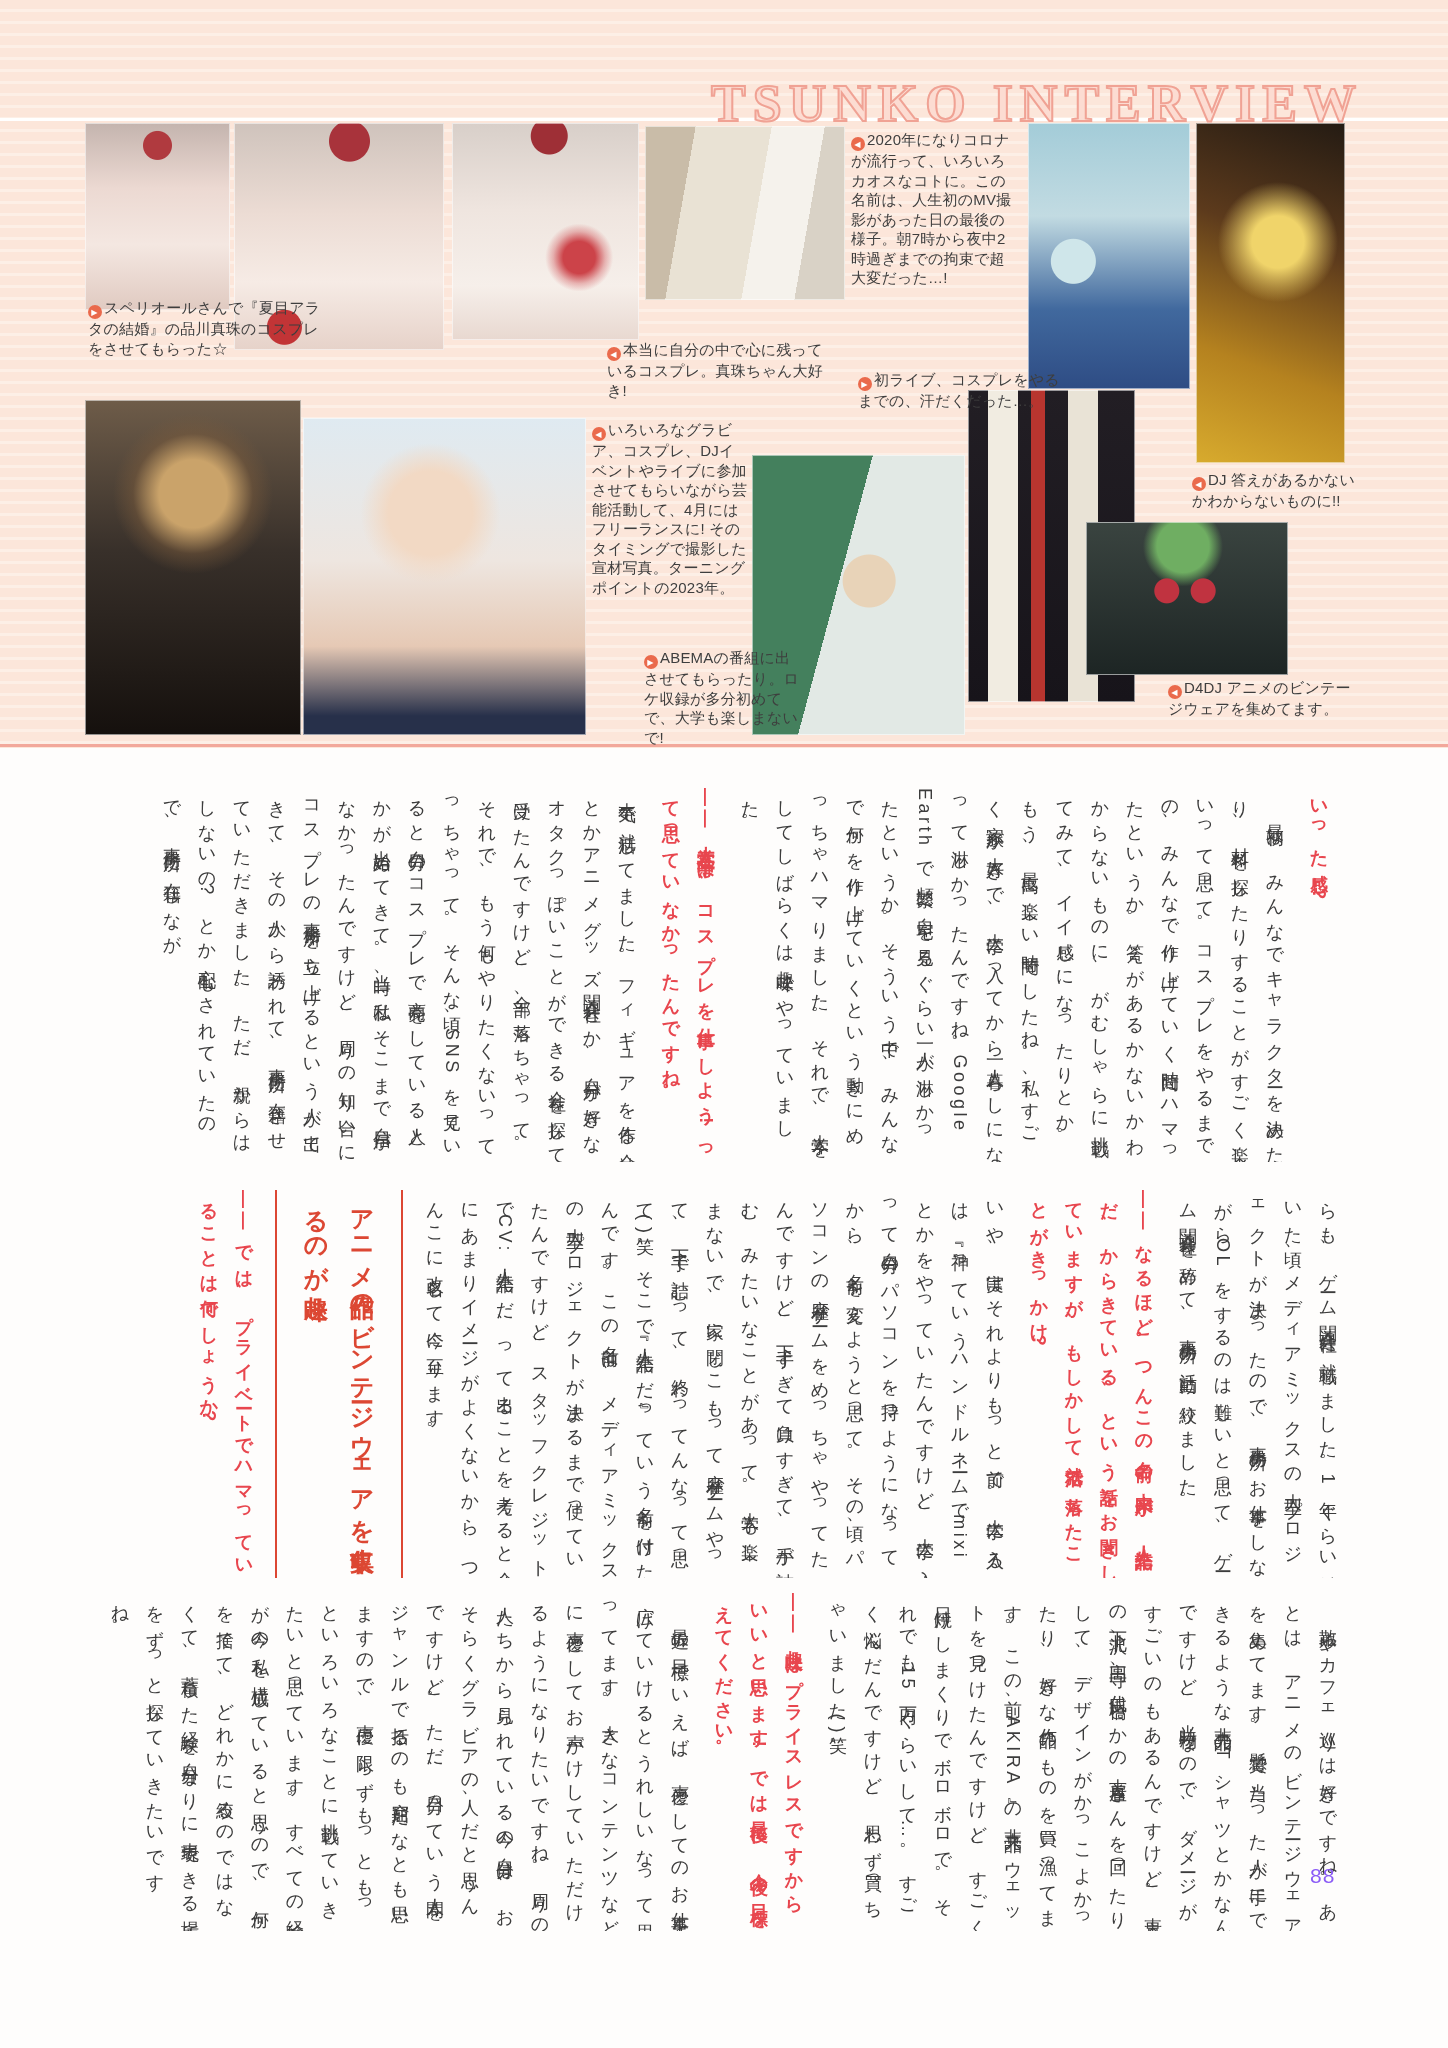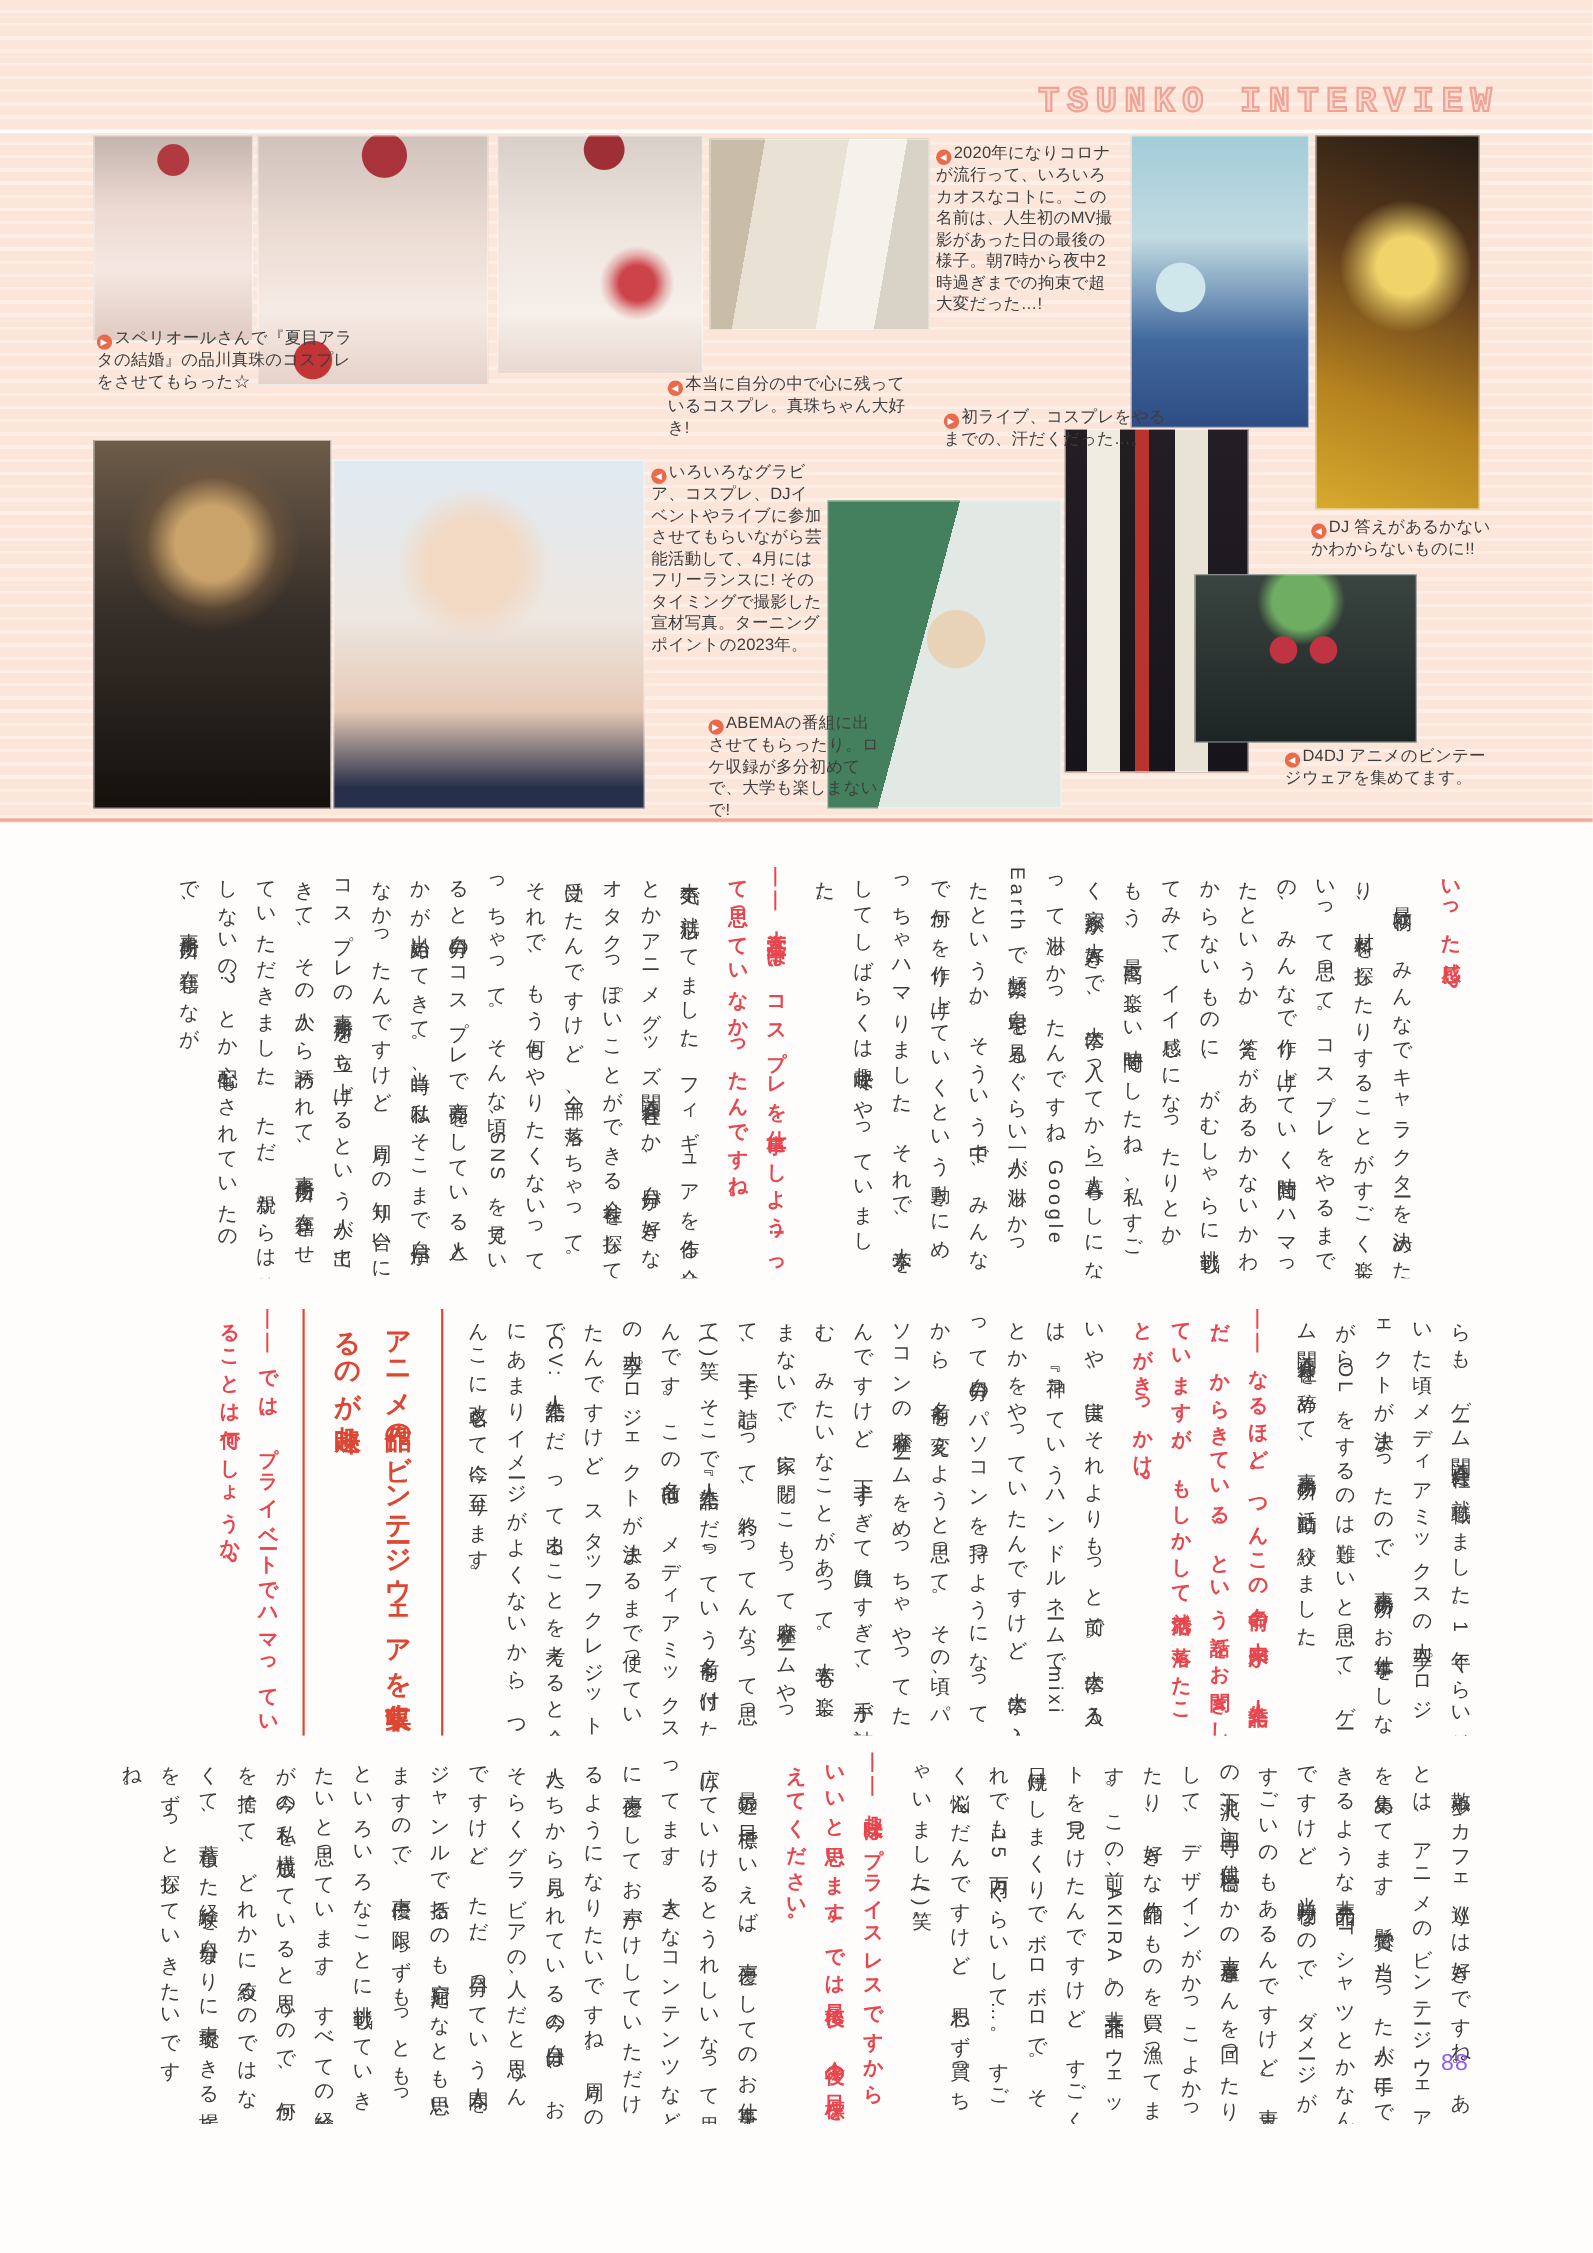--- a/index.html
+++ b/index.html
@@ -10,22 +10,22 @@
   .photo-zone {
     position:absolute; left:0; top:0; width:1448px; height:748px;
     background:repeating-linear-gradient(to bottom,
       #fce6da 0px, #fce6da 9px, #fdefe6 9px, #fdefe6 12px);
   }
   .rule-white { position:absolute; left:0; top:118px; width:1448px; height:3px; background:#ffffff; }
   .rule-salmon { position:absolute; left:0; top:744px; width:1448px; height:3px; background:#f2a89b; }
 
   .header-title {
     position:absolute; top:74px; right:85px;
-    font-family:Liberation Mono, monospace;
-    font-size:32px; font-weight:bold; letter-spacing:7px;
+    font-family:Liberation Serif, serif;
+    font-size:52px; font-weight:bold; letter-spacing:7px;
     color:#fcdcd2; -webkit-text-stroke:2px #f0a294;
     white-space:nowrap;
   }
 
   
   .photo { position:absolute; box-shadow:0 0 0 1px rgba(255,255,255,.55) inset; }
   .p1 { left:85px;  top:123px; width:145px; height:187px;
         background:radial-gradient(circle at 50% 12%, #b03a3f 0 14px, transparent 15px),
                    linear-gradient(180deg,#c4b4ae 0%,#ecd9d2 35%,#f4e7e1 65%,#e0cac1 100%); }
   .p2 { left:234px; top:123px; width:210px; height:227px;

